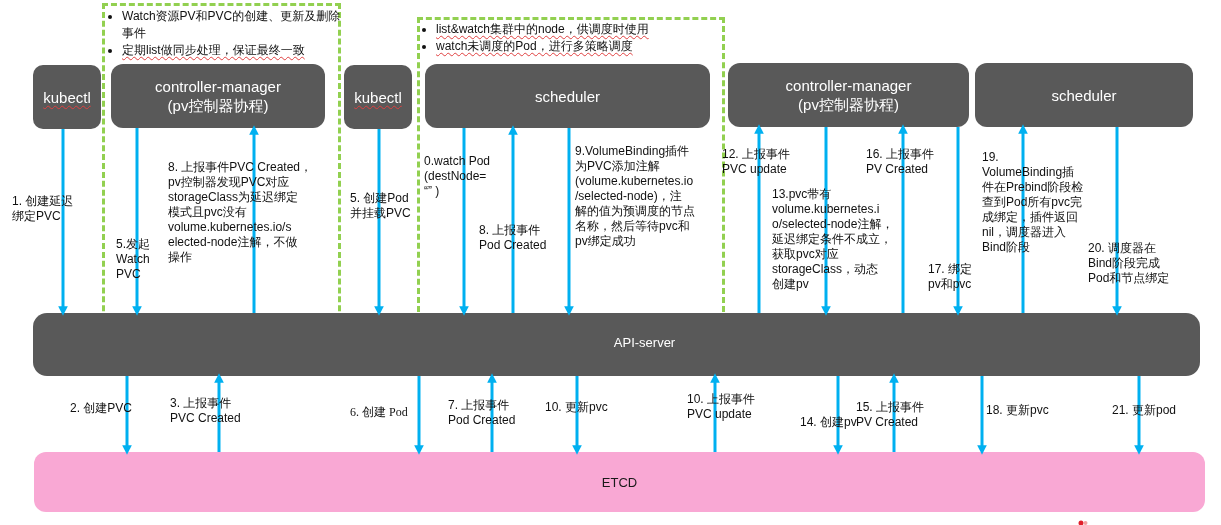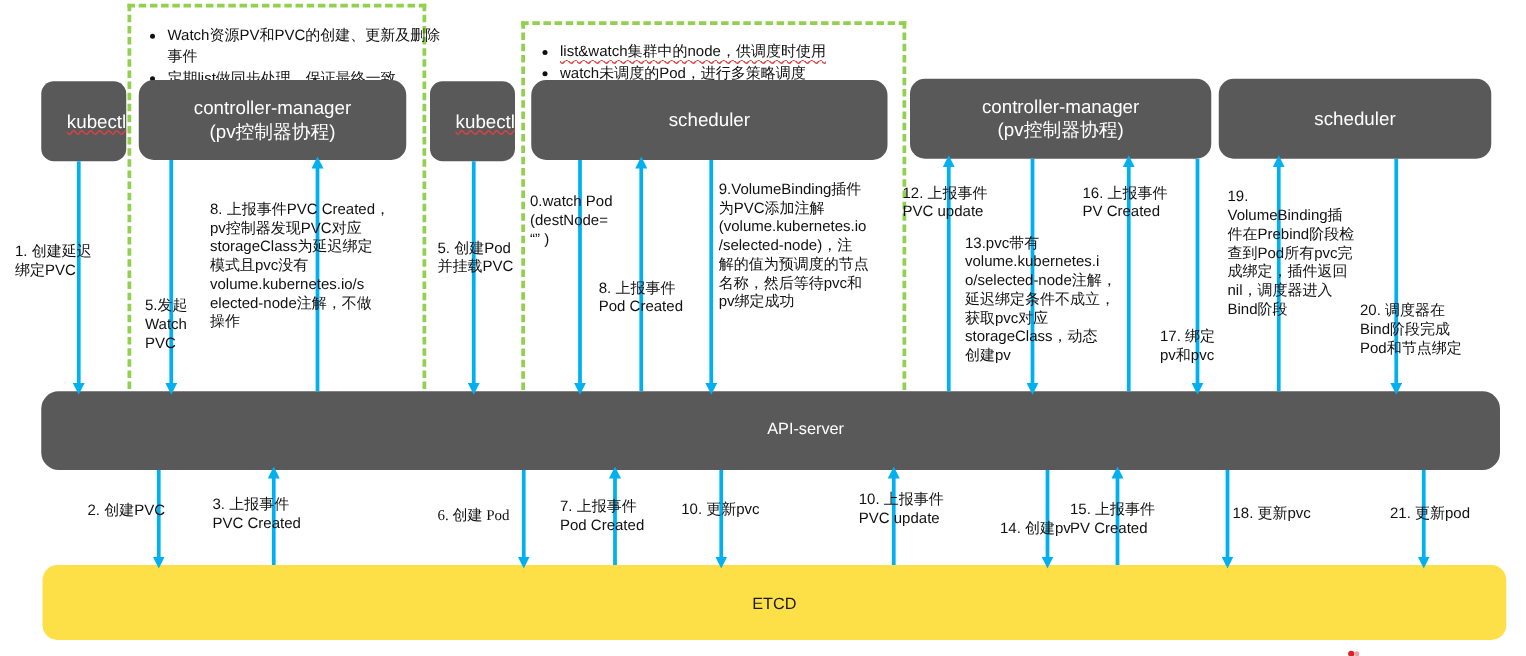--- a/index.html
+++ b/index.html
@@ -1,27 +1,27 @@
 <!DOCTYPE html>
 <html><head>
 <meta charset="utf-8">
 <style>
   html, body { margin:0; padding:0; background:#ffffff; }
   body { width:1221px; height:525px; position:relative; overflow:hidden;
          font-family:"Liberation Sans","DejaVu Sans",sans-serif; }
   .node { position:absolute; background:#595959; color:#ffffff; border-radius:12px;
           display:flex; align-items:center; justify-content:center; text-align:center;
           font-size:15px; line-height:19px; }
-  .node.small { border-radius:10px;justify-content:flex-end; }
-  .etcd { position:absolute; background:#fde047; color:#1a1a1a; border-radius:12px;
+  .node.small { border-radius:10px; }
+  .etcd { position:absolute; background:#f9a8d4; color:#1a1a1a; border-radius:12px;
           display:flex; align-items:center; justify-content:center; font-size:13px; }
   .api { position:absolute; background:#595959; color:#ffffff; border-radius:14px; font-size:13px; }
   .api .lbl { position:absolute; left:0; right:0; top:22px; text-align:center; padding-left:0; }
   .note { position:absolute; font-size:12px; line-height:15px; color:#111; white-space:pre-line; }
-  .bullets { position:absolute; font-size:12px; line-height:17px; color:#111; margin:12px; padding-left:14px; }
+  .bullets { position:absolute; font-size:12px; line-height:17px; color:#111; margin:0; padding-left:14px; }
   .bullets li { list-style:disc; }
   .u { text-decoration: underline wavy #e04040; text-decoration-thickness:1px; text-underline-offset:2px; }
   .dash { position:absolute; border:3px dashed #92d050; box-sizing:border-box; }
   svg.arrows { position:absolute; left:0; top:0; pointer-events:none; }
   .red-mark { position:absolute; left:1078px; top:518px; width:10px; height:7px; }
 </style>
 </head>
 <body>
 
 <div class="dash" style="left:102px; top:3px; width:239px; height:326px;"></div>

